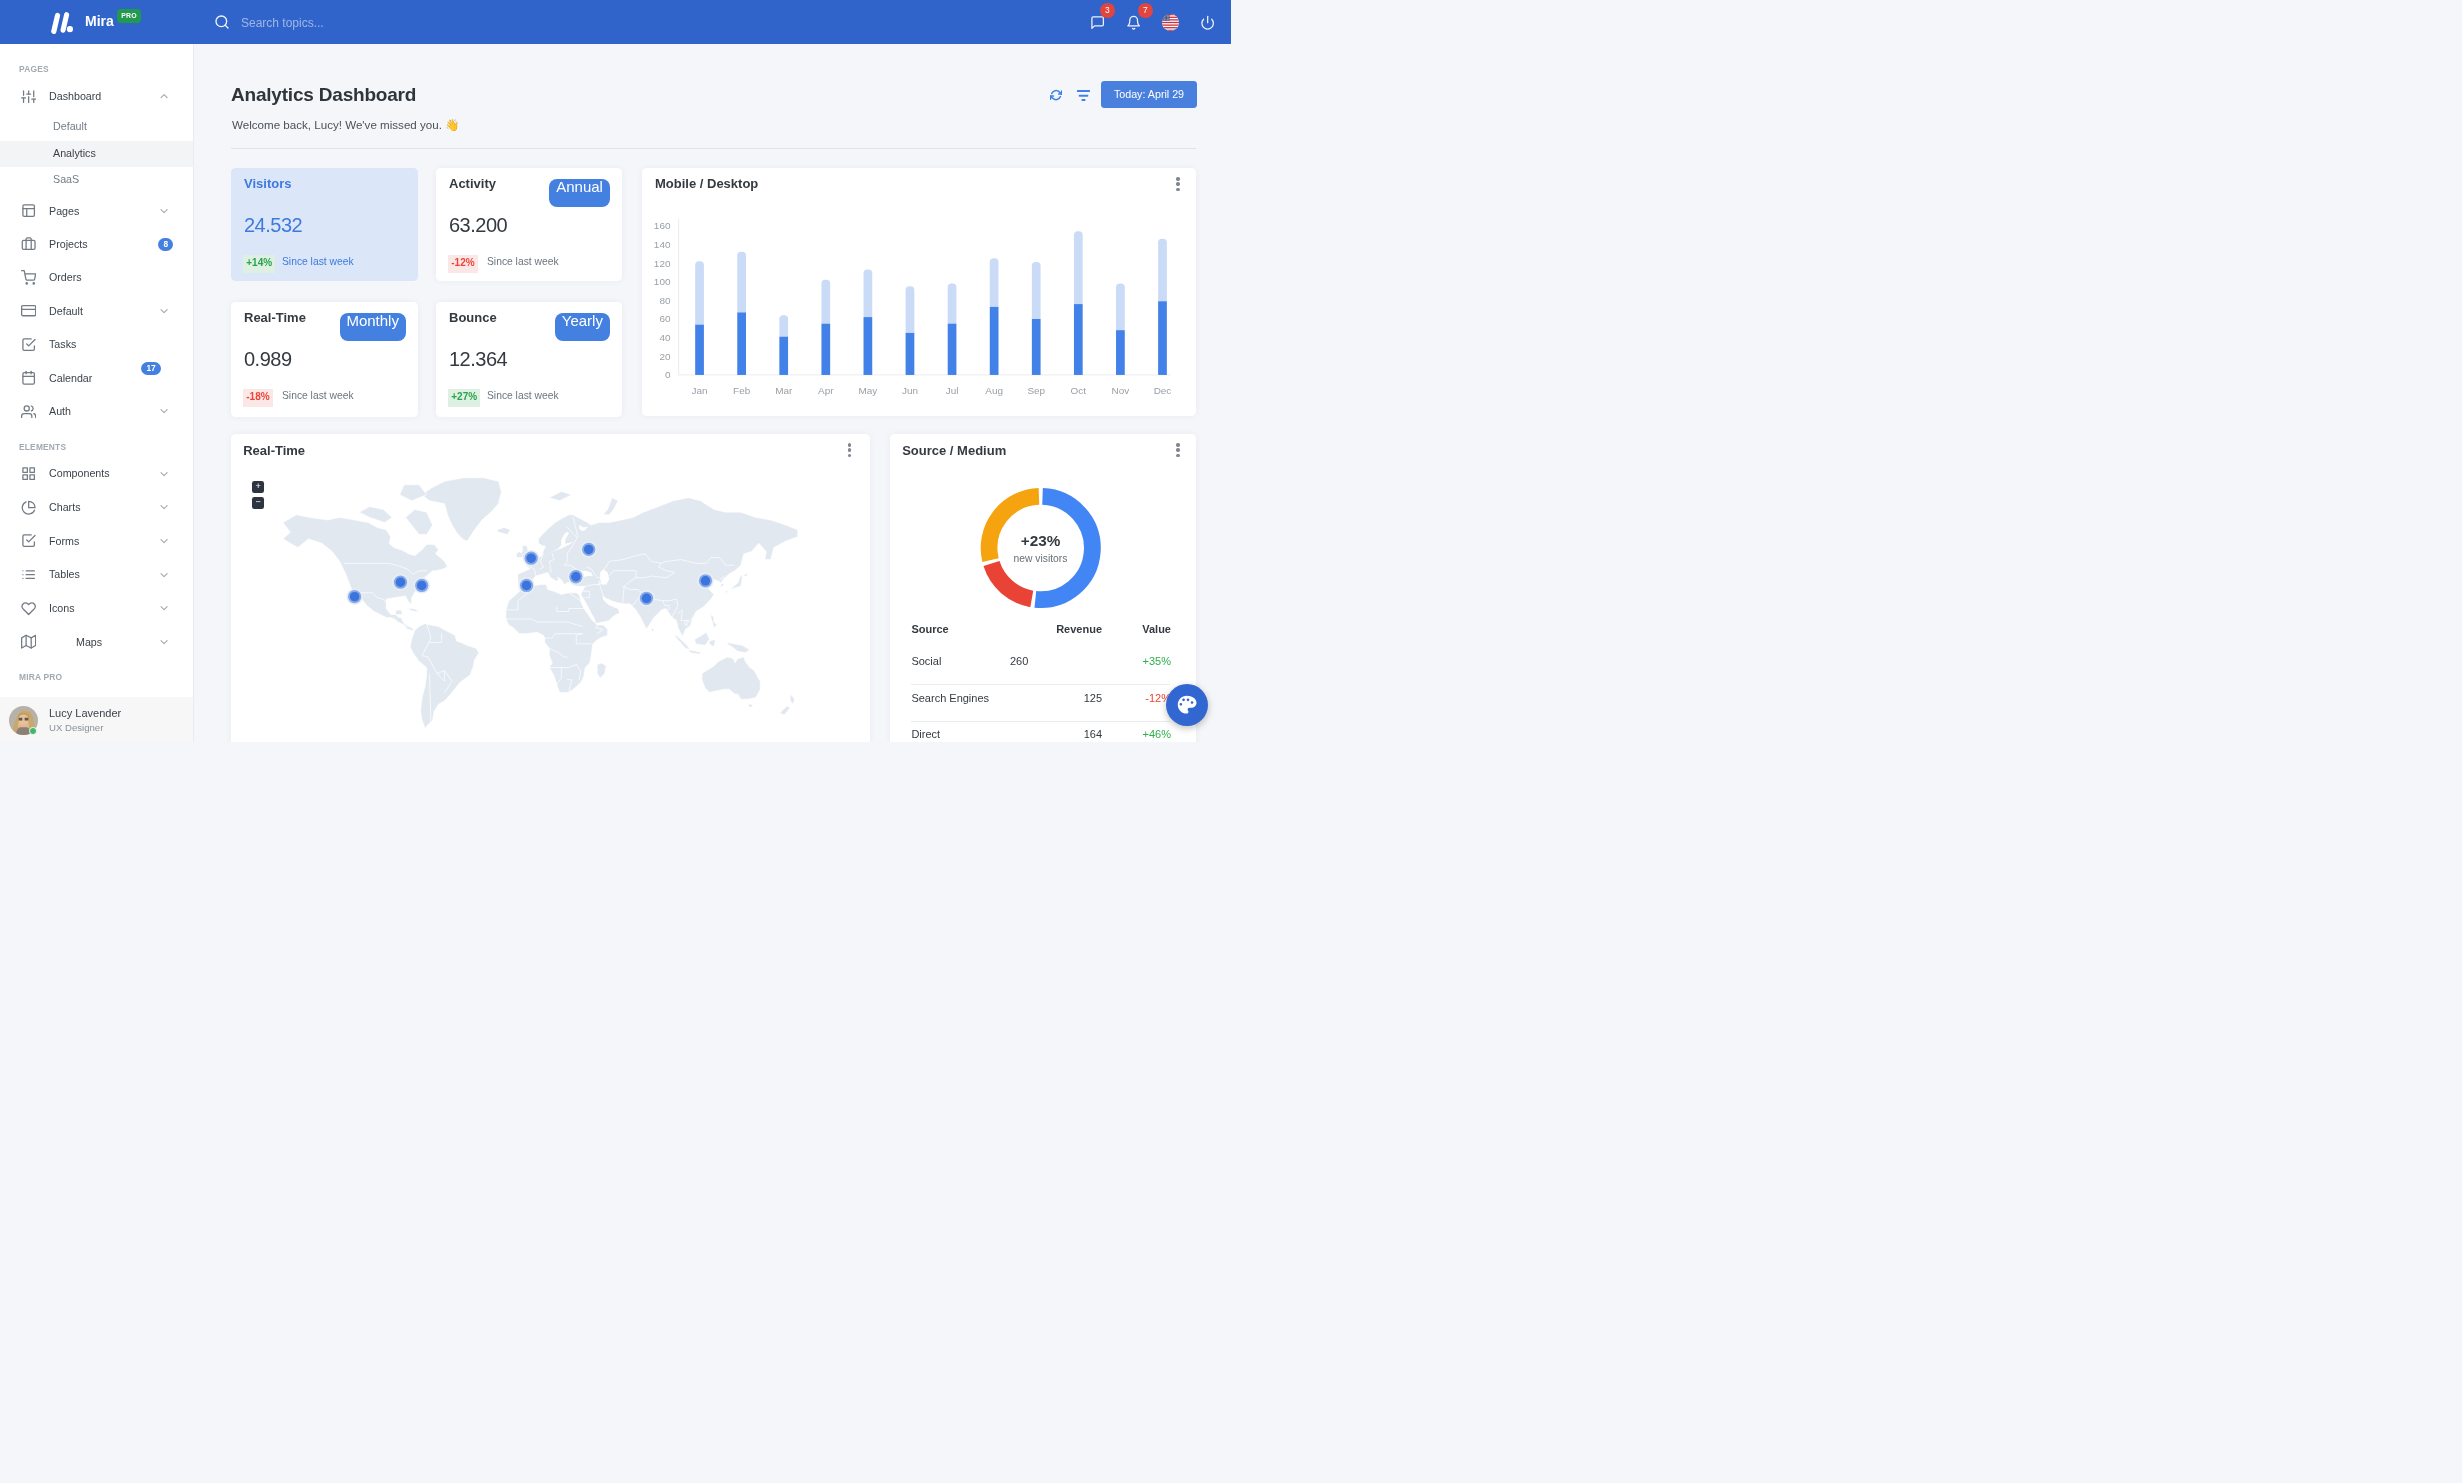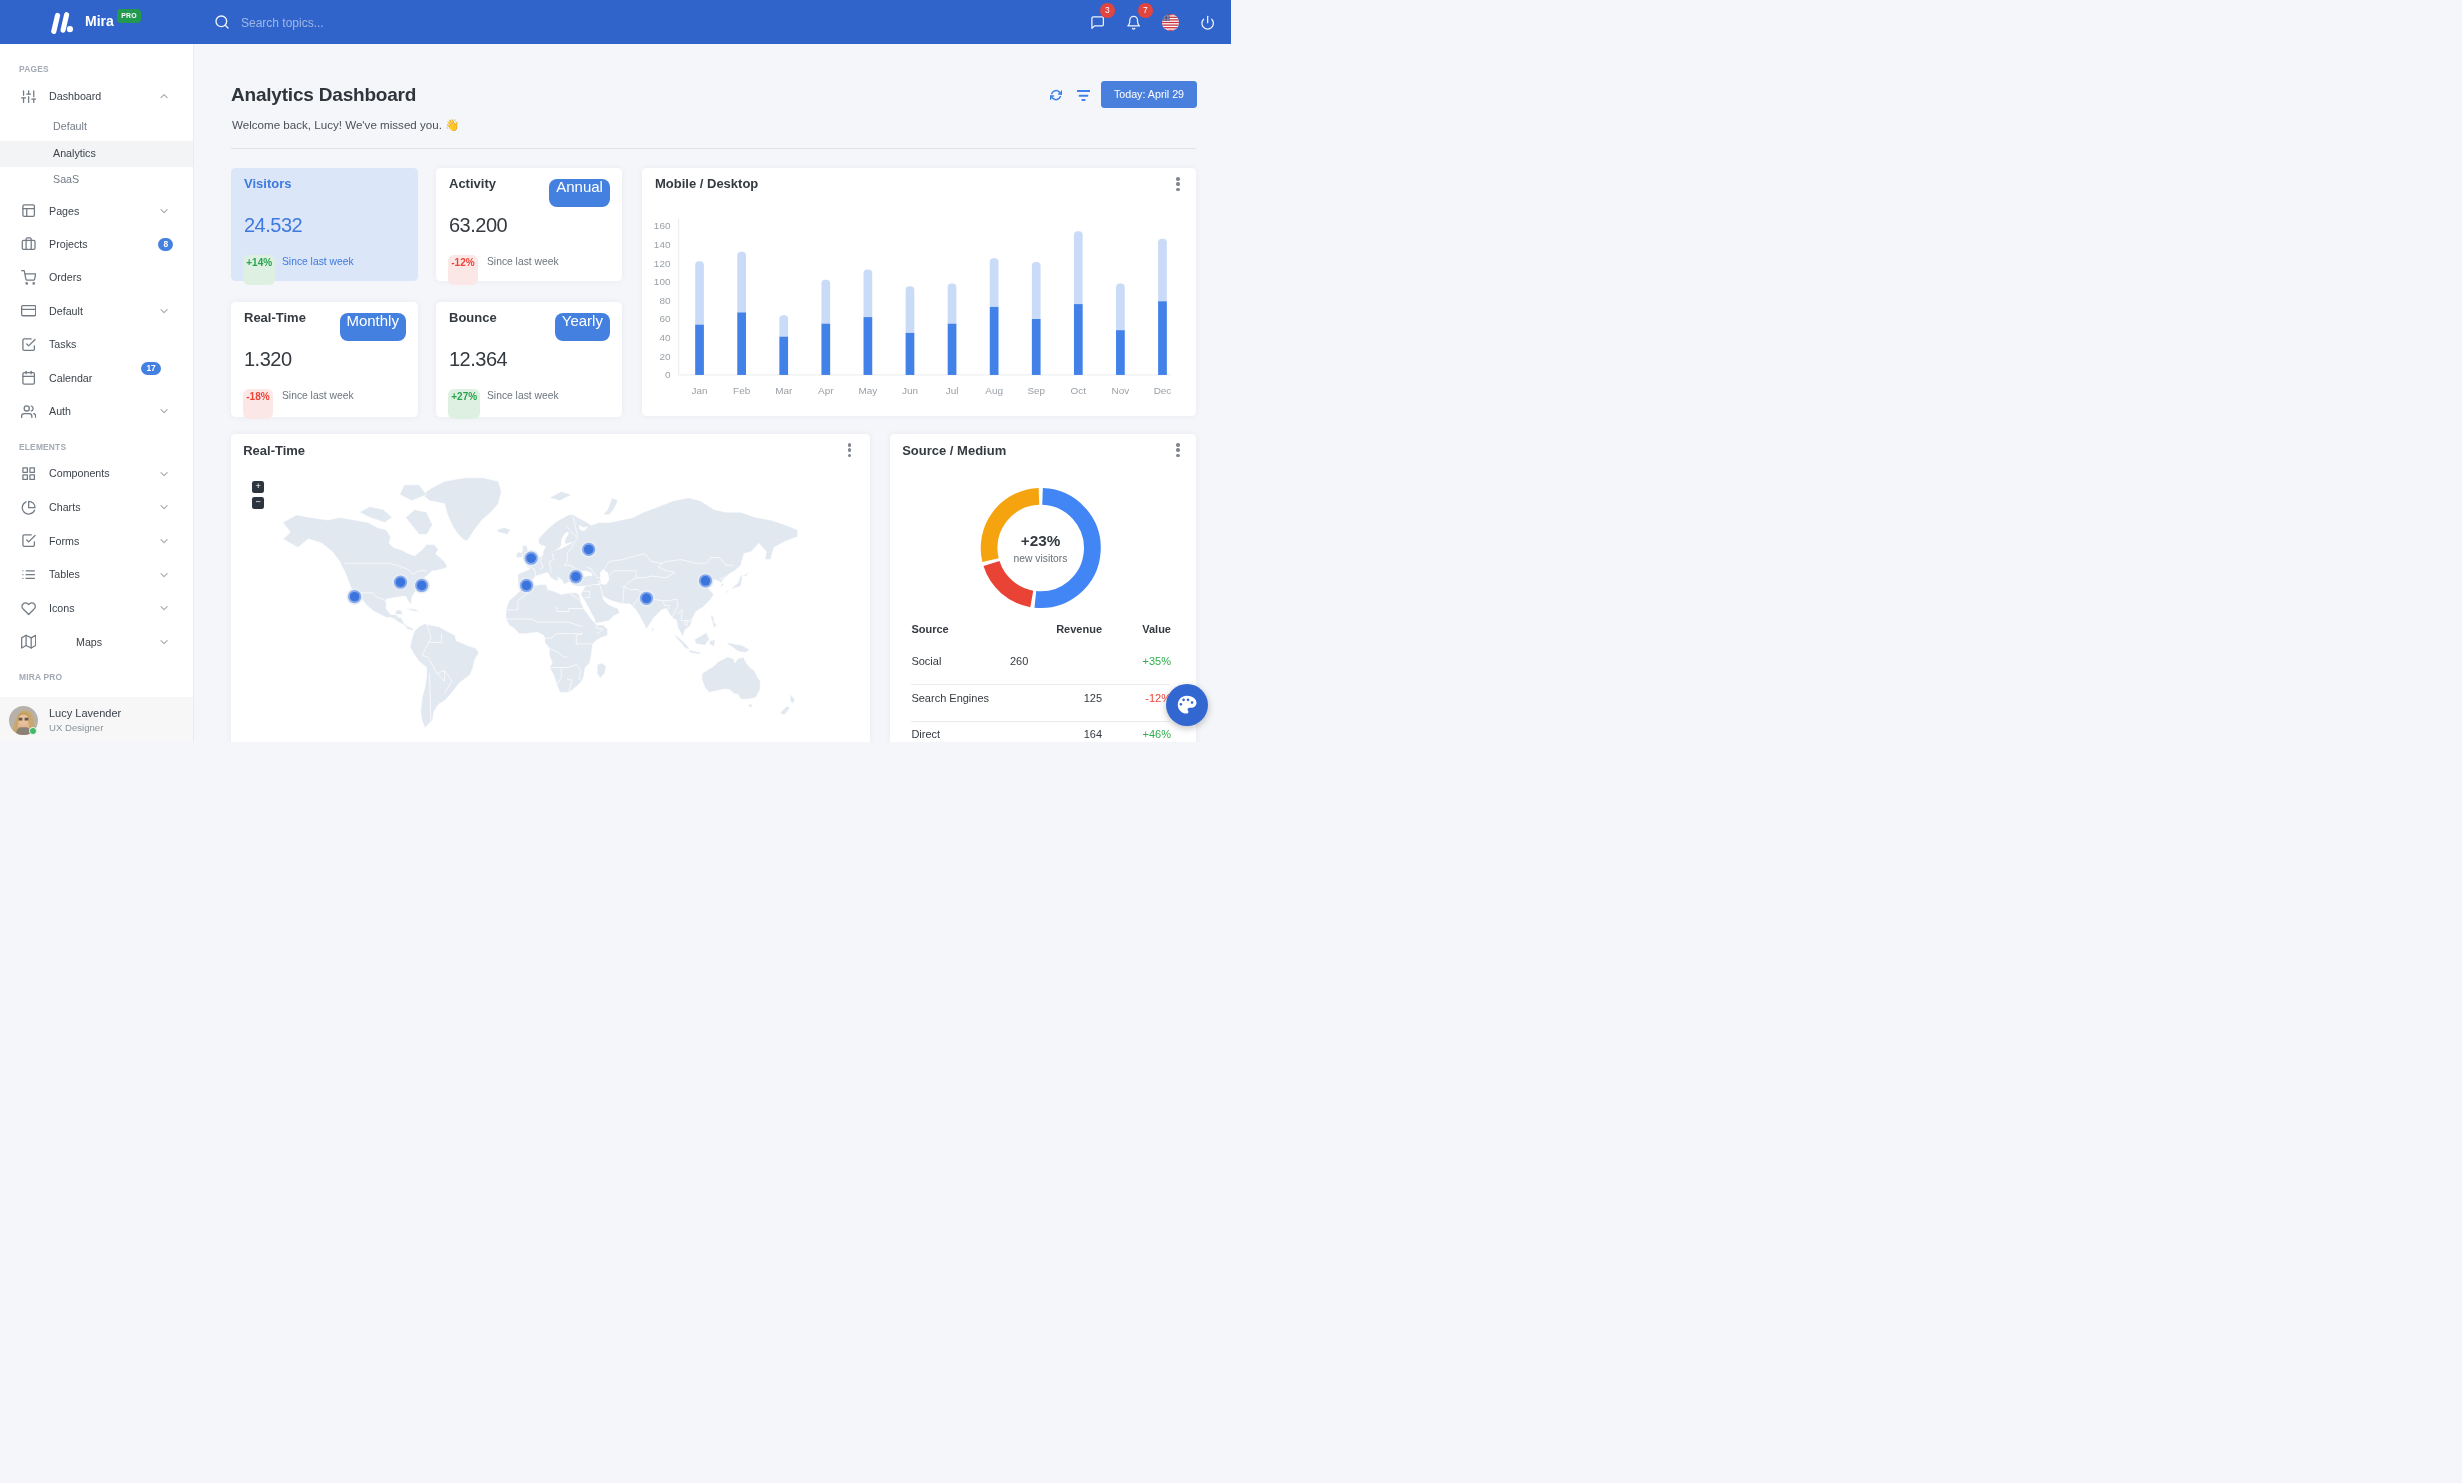--- a/index.html
+++ b/index.html
@@ -3,22 +3,22 @@
 *{margin:0;padding:0;box-sizing:border-box;}
 html,body{width:1231px;height:742px;overflow:hidden;}
 body{font-family:"Liberation Sans",sans-serif;background:#f4f6fa;position:relative;}
 .abs{position:absolute;}
 .navbar{position:absolute;left:0;top:0;width:1231px;height:44px;background:#3064cb;z-index:30;}
 .sidebar{position:absolute;left:0;top:44px;width:194px;bottom:0;background:#ffffff;border-right:0.8px solid #e9ebee;z-index:20;}
 .card{position:absolute;background:#fff;border-radius:4.6px;box-shadow:0 0 7.6px rgba(20,30,60,.05);}
 .txt{position:absolute;line-height:1;white-space:nowrap;}
 .pill{position:absolute;background:#4480e0;color:#fff;font-size:15px;height:28px;line-height:16px;
   padding:0 6.9px;border-radius:8px;}
-.chg{position:absolute;height:30px;line-height:16.4px;font-size:10px;font-weight:bold;
-  padding:0 3.1px;border-radius:6px;}
+.chg{position:absolute;height:18px;line-height:16.4px;font-size:10px;font-weight:bold;
+  padding:0 3.1px;border-radius:0;}
 .chg.up{color:#28a44e;background:#def0e2;}
 .chg.down{color:#ee4438;background:#fbe7e5;}
 .dots{position:absolute;width:3.8px;}
 .dots span{display:block;width:3.4px;height:3.4px;border-radius:50%;background:#808790;margin:0 auto 1.8px;}
 .badge-side{position:absolute;background:#4480e0;color:#fff;font-size:8.4px;font-weight:bold;
   height:13px;line-height:13px;padding:0 5.4px;border-radius:6.5px;}
 </style></head><body>
 <div class="navbar">
     <svg class="abs" style="left:44px;top:10.7px" width="31" height="23" viewBox="0 0 40 30">
       <g fill="#fff">
@@ -265,21 +265,21 @@
 <div class="card" style="left:436px;top:168px;width:186px;height:113px;">
     <div class="txt" style="left:13px;top:9px;font-size:13px;font-weight:600;color:#343a40;">Activity</div>
     <div class="pill" style="top:11px;right:12.2px;">Annual</div>
     <div class="txt" style="left:13px;top:47px;font-size:20px;color:#343a40;letter-spacing:-0.5px;">63.200</div>
     <div class="chg down" style="left:12.2px;top:87px;">-12%</div>
     <div class="txt" style="left:51px;top:89px;font-size:10.3px;color:#6c757d;">Since last week</div>
   </div>
 <div class="card" style="left:231px;top:302px;width:187px;height:115px;">
     <div class="txt" style="left:13px;top:9px;font-size:13px;font-weight:600;color:#343a40;">Real-Time</div>
     <div class="pill" style="top:11px;right:12.2px;">Monthly</div>
-    <div class="txt" style="left:13px;top:47px;font-size:20px;color:#343a40;letter-spacing:-0.5px;">1.320</div>
+    <div class="txt" style="left:13px;top:47px;font-size:20px;color:#343a40;letter-spacing:-0.5px;">0.989</div>
     <div class="chg down" style="left:12.2px;top:87px;">-18%</div>
     <div class="txt" style="left:51px;top:89px;font-size:10.3px;color:#6c757d;">Since last week</div>
   </div>
 <div class="card" style="left:436px;top:302px;width:186px;height:115px;">
     <div class="txt" style="left:13px;top:9px;font-size:13px;font-weight:600;color:#343a40;">Bounce</div>
     <div class="pill" style="top:11px;right:12.2px;">Yearly</div>
     <div class="txt" style="left:13px;top:47px;font-size:20px;color:#343a40;letter-spacing:-0.5px;">12.364</div>
     <div class="chg up" style="left:12.2px;top:87px;">+27%</div>
     <div class="txt" style="left:51px;top:89px;font-size:10.3px;color:#6c757d;">Since last week</div>
   </div>

